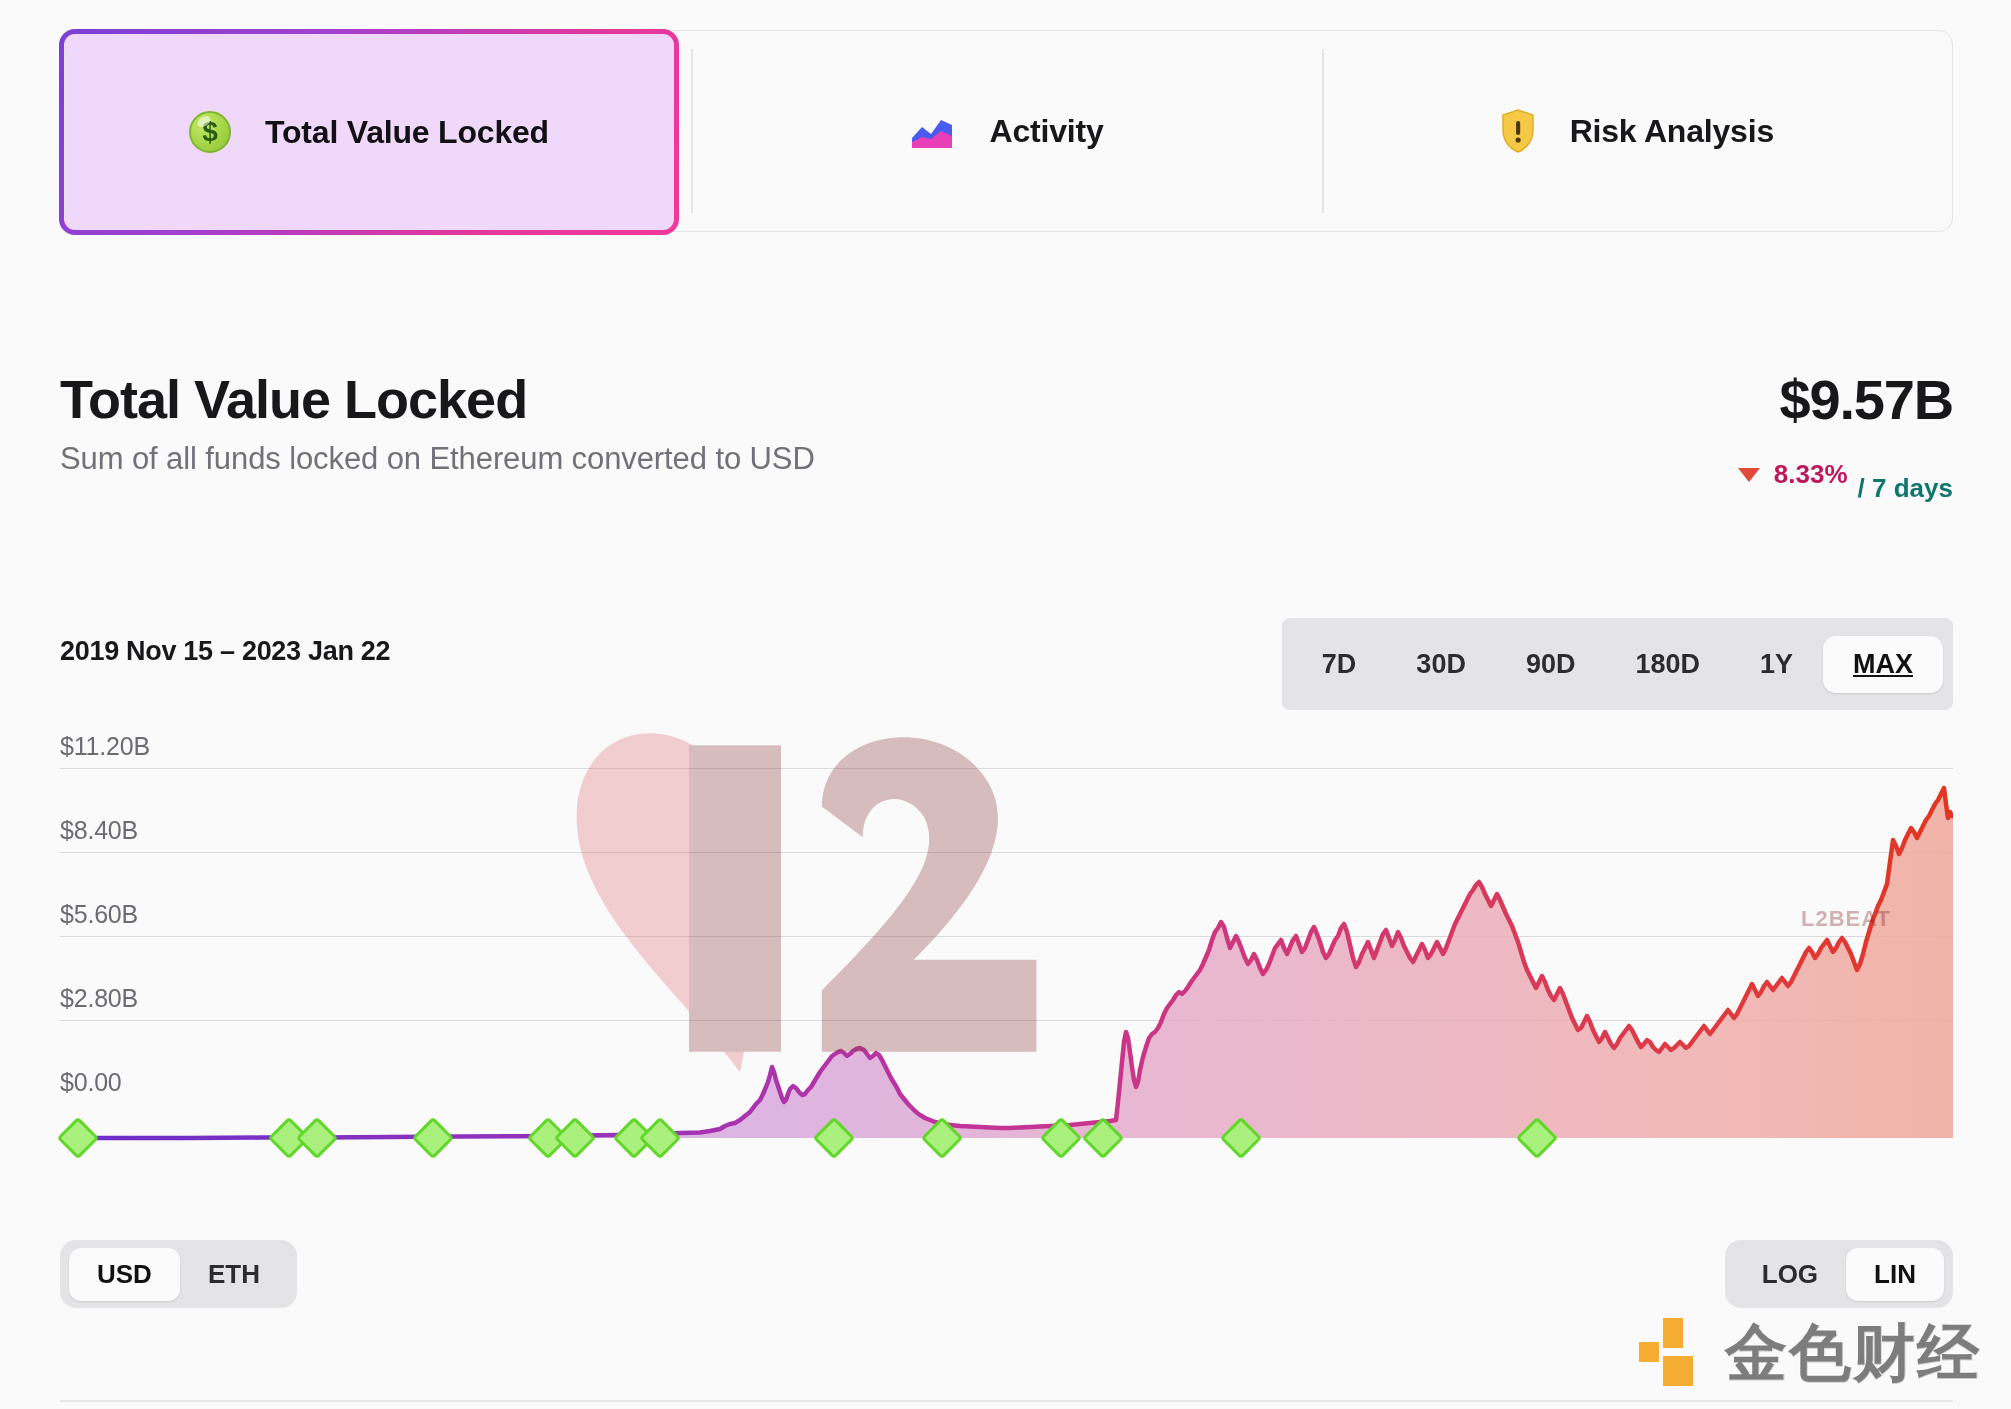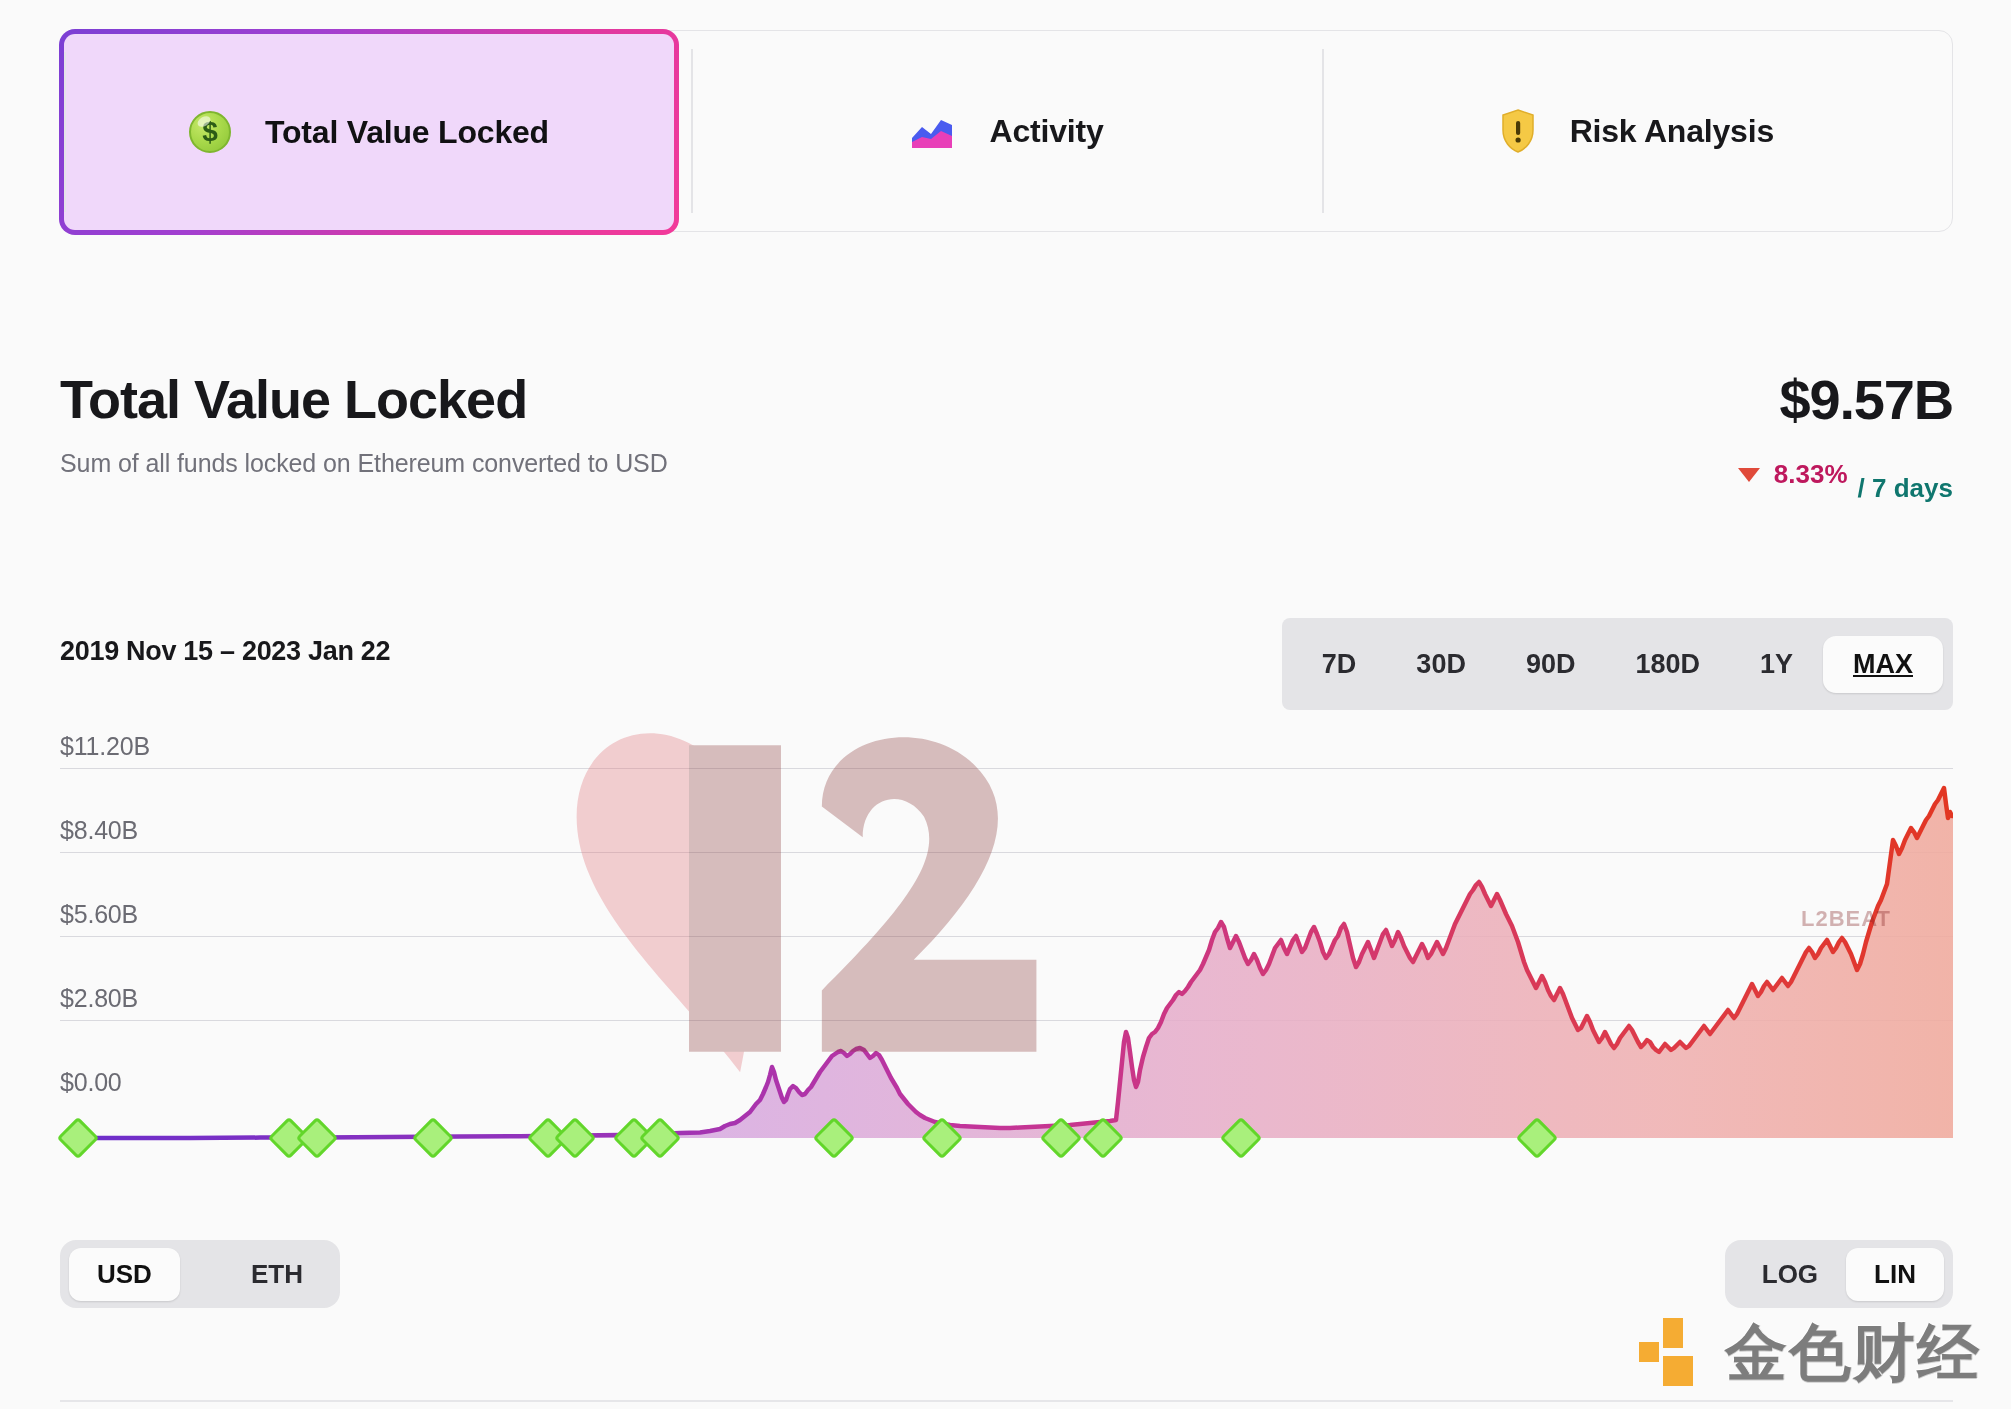--- a/index.html
+++ b/index.html
@@ -69,21 +69,21 @@
   .icon-shield {
     width: 36px; height: 44px; flex: none;
     display: flex; align-items: center; justify-content: center;
   }
   .icon-activity { width: 46px; height: 38px; flex: none; }
 
   
   .hdr { position: absolute; left: 60px; top: 370px; width: 1893px; }
   .hdr-left { float: left; }
   .hdr-title { font-size: 54px; font-weight: 700; color: #18181b; letter-spacing: -1px; line-height: 1.08; }
-  .hdr-sub { margin-top: 21px; font-size: 25px; color: #71717a; letter-spacing: -0.1px; }
+  .hdr-sub { margin-top: 13px; font-size: 31px; color: #71717a; letter-spacing: -0.1px; }
   .hdr-right { float: right; text-align: right; }
   .hdr-value { font-size: 56px; font-weight: 700; color: #18181b; letter-spacing: -1.2px; line-height: 1.06; }
   .hdr-change { margin-top: 16px; font-size: 26px; font-weight: 700; color: #18181b; display: flex; align-items: center; justify-content: flex-end; gap: 10px; }
   .caret-down { width: 0; height: 0; border-left: 11px solid transparent; border-right: 11px solid transparent; border-top: 14px solid #e04a3a; margin-right: 4px; }
   .pct { color: #be185d; }
   .per { color: #0f766e; font-weight: 700; margin-top: 28px; }
 
   
   .rangerow { position: absolute; left: 60px; top: 618px; width: 1893px; height: 92px; }
   .daterange { position: absolute; left: 0; top: 18px; font-size: 27px; font-weight: 700; color: #18181b; letter-spacing: -0.3px; }
@@ -123,21 +123,21 @@
     transform: translate(-50%, -50%) rotate(45deg);
     border-radius: 4px;
   }
 
   
   .bottom { position: absolute; left: 60px; top: 1240px; width: 1893px; height: 72px; }
   .toggle {
     display: flex; align-items: center; background: #e4e4e7;
     border-radius: 16px; padding: 8px 9px; height: 68px;
   }
-  .toggle.left { position: absolute; left: 0; top: 0; gap: 43px; }
+  .toggle.left { position: absolute; left: 0; top: 0; }
   .toggle.right { position: absolute; right: 0; top: 0; }
   .tgl {
     font-size: 26px; font-weight: 700; color: #2b2b30;
     padding: 11px 28px; border-radius: 12px; cursor: pointer; white-space: nowrap;
   }
   .tgl.active { background: #fbfbfb; color: #111; box-shadow: 0 1px 2px rgba(0,0,0,.12); }
 
   .footline { position: absolute; left: 60px; top: 1400px; width: 1893px; height: 2px; background: #e6e6e9; }
 
   

